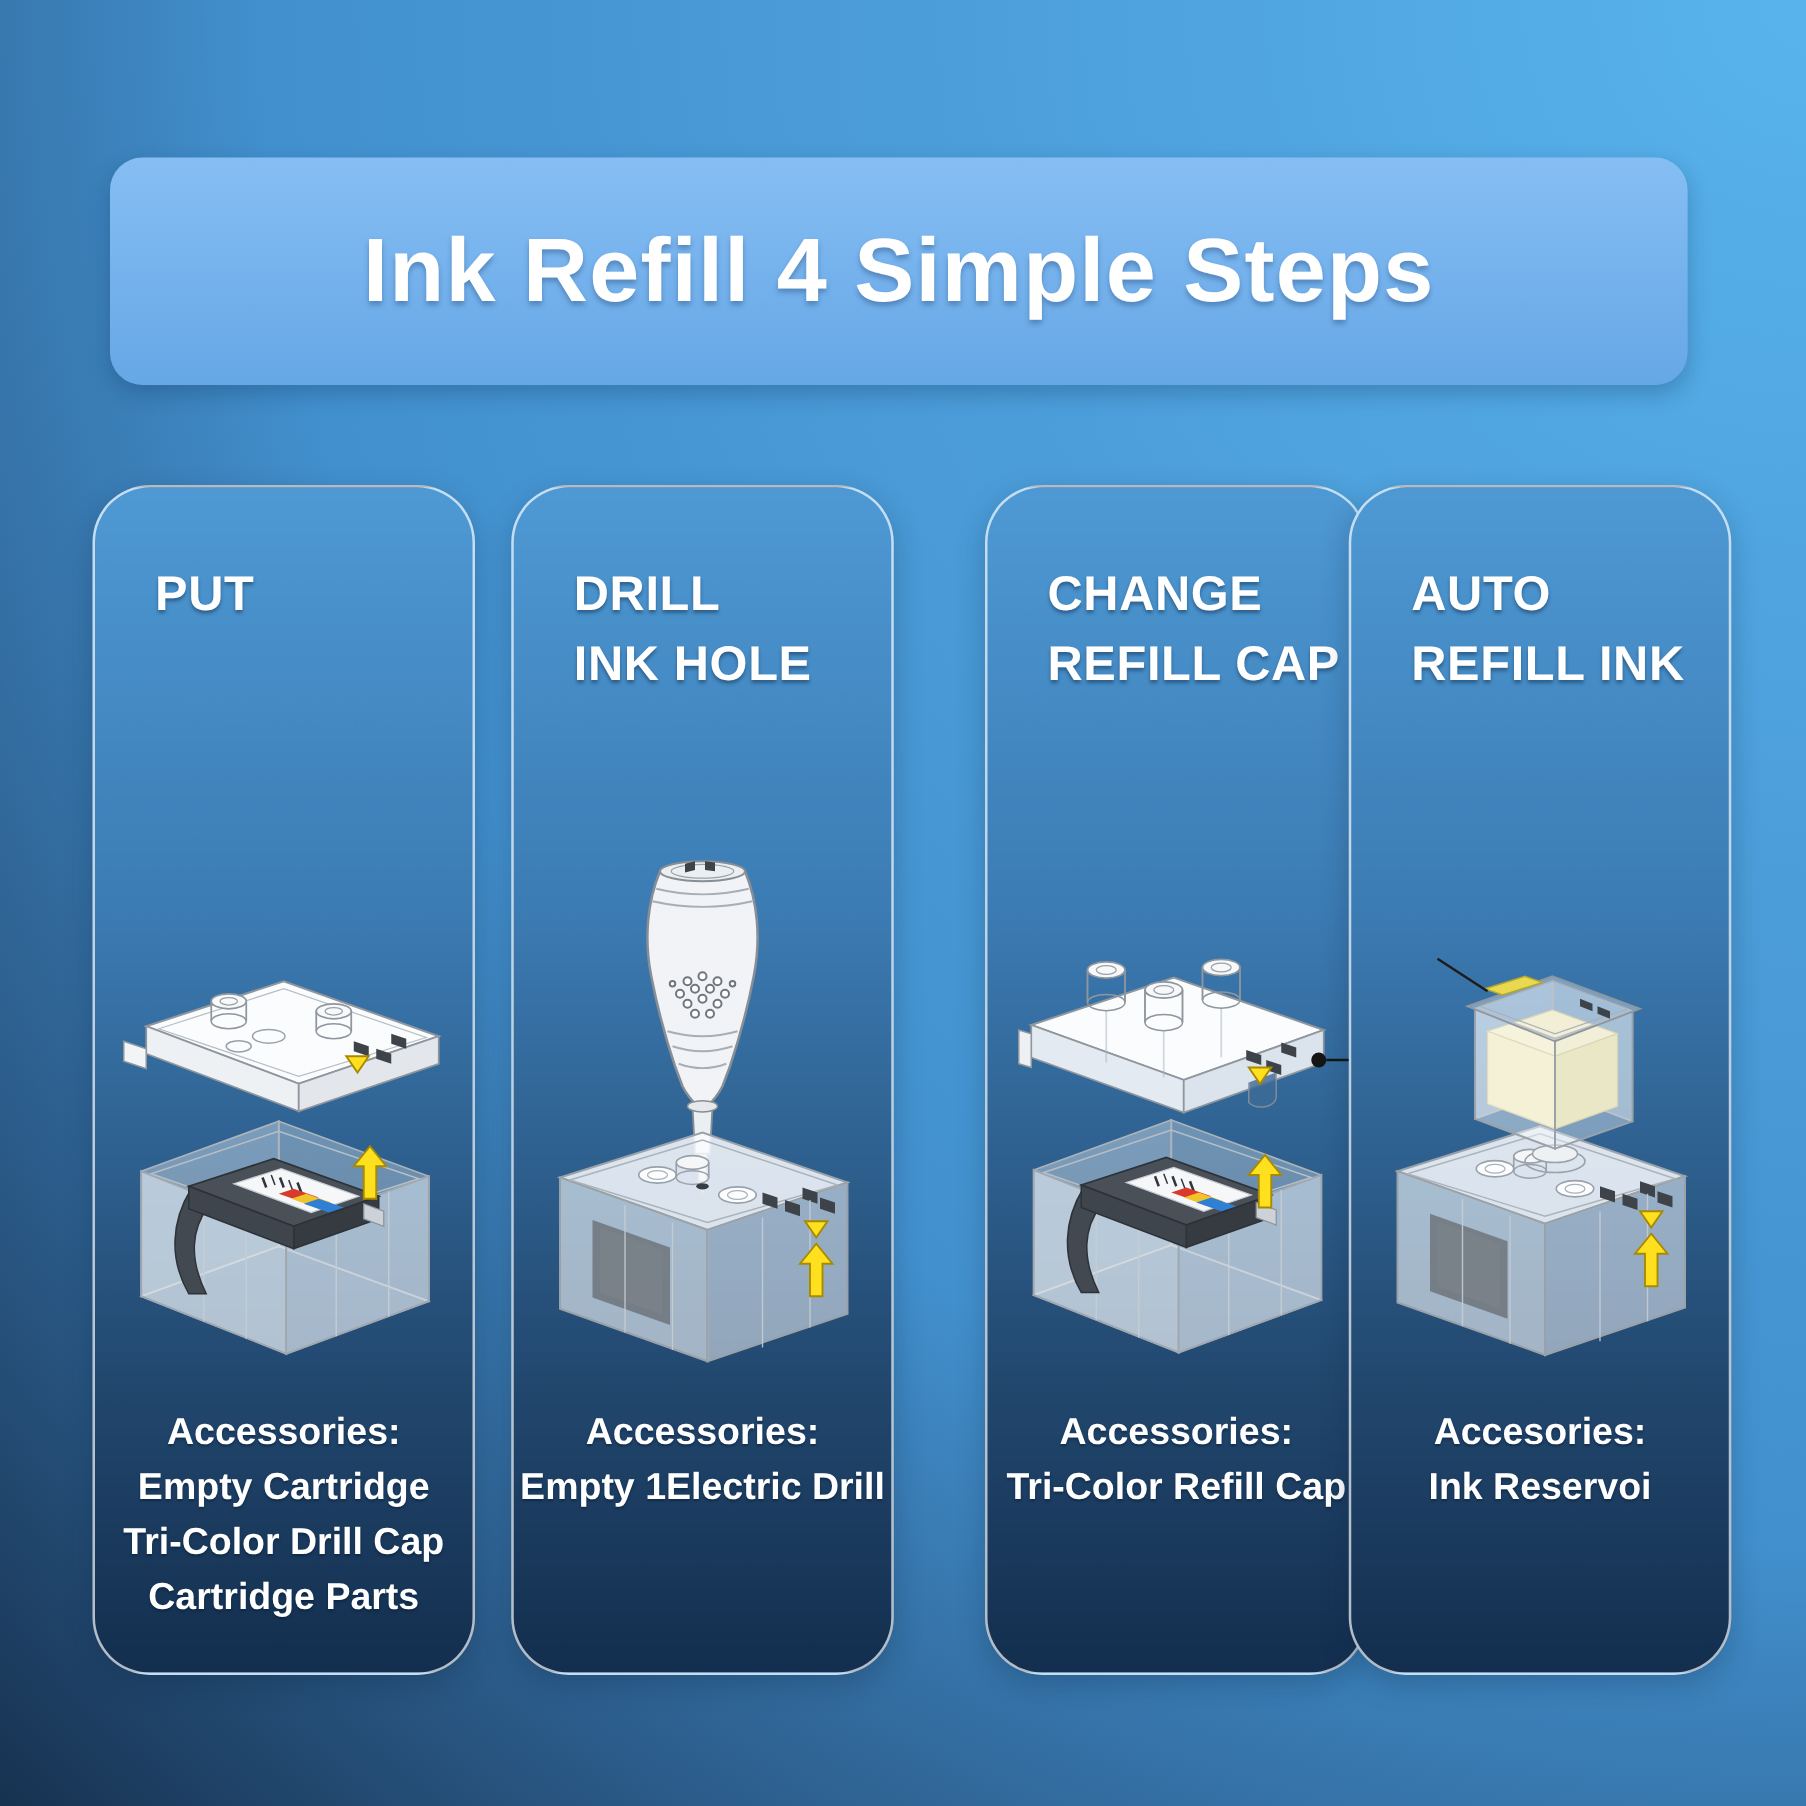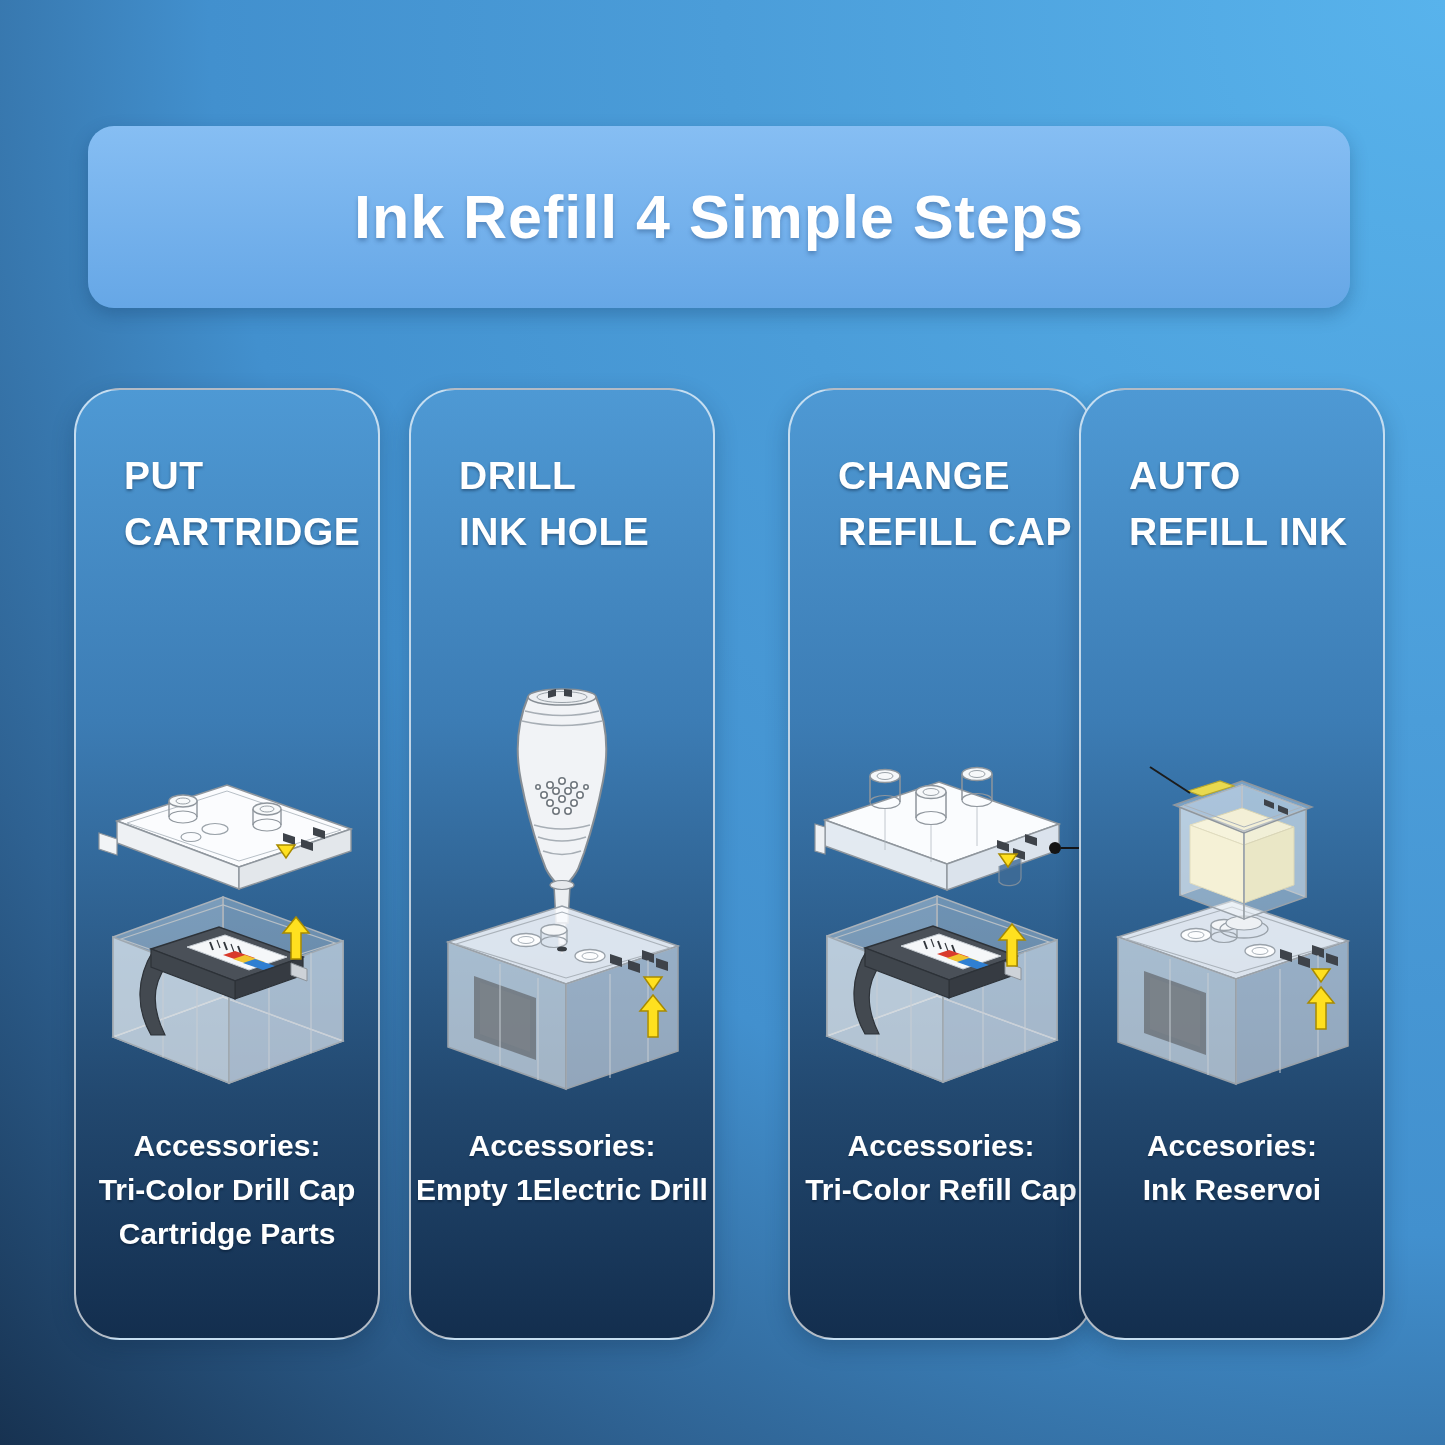--- a/index.html
+++ b/index.html
@@ -10,21 +10,21 @@
       #58b3ec 0%, #4b9dd9 35%, #4290ce 60%, #2e6191 80%, #16304e 100%);
   }
   .banner {
     position:absolute; left:88px; top:126px; width:1262px; height:182px;
     border-radius:26px;
     background:linear-gradient(180deg,#86bef3 0%,#74b1ec 55%,#66a7e6 100%);
     box-shadow:0 7px 18px rgba(15,45,85,.28);
     display:flex; align-items:center; justify-content:center;
   }
   .banner h1 {
-    margin:0; font-size:61px; font-weight:bold; color:#ffffff;
+    margin:0; font-size:72px; font-weight:bold; color:#ffffff;
     letter-spacing:1px; white-space:nowrap;
     text-shadow:0 3px 4px rgba(25,60,105,.35);
   }
   .card {
     position:absolute; top:388px; width:306px; height:952px; box-sizing:border-box;
     border-radius:46px; border:2px solid rgba(255,255,255,.68);
     background:linear-gradient(180deg,#4e99d4 0%,#3c7cb4 35%,#22486f 75%,#132e4e 100%);
     box-shadow:0 8px 22px rgba(10,35,65,.25);
   }
   .c1{left:74px}.c2{left:409px}.c3{left:788px}.c4{left:1079px}
@@ -111,21 +111,21 @@
   </defs>
 </svg>
 
 <div class="page">
 
   <div class="banner">
     <h1>Ink Refill 4 Simple Steps</h1>
   </div>
 
   <div class="card c1">
-    <h2><span>PUT</span><br><span>CARTRIDGE</span></h2>
+    <h2><span>PUT</span><br></h2>
     <div class="illus">
       <svg width="280" height="315" viewBox="0 0 280 315">
 
         <g>
           <polygon points="30,44 140,8 264,52 152,90" fill="#fbfcfe" stroke="#8f969d" stroke-width="1.6"></polygon>
           <polygon points="30,44 152,90 152,112 30,66" fill="#eef1f4" stroke="#8f969d" stroke-width="1.4"></polygon>
           <polygon points="152,90 264,52 264,74 152,112" fill="#e3e7eb" stroke="#8f969d" stroke-width="1.4"></polygon>
           <polygon points="40,46 140,14 254,53 152,84" fill="none" stroke="#b7bfc6" stroke-width="1"></polygon>
           <polygon points="12,56 30,62 30,78 12,72" fill="#f2f4f6" stroke="#8f969d" stroke-width="1.2"></polygon>
           <line x1="82" y1="24" x2="82" y2="40" stroke="#8f969d" stroke-width="1.4"></line>
@@ -148,20 +148,21 @@
 
         <g>
           <use href="#openbox" x="20" y="108"></use>
           <use href="#cartridge" x="20" y="108"></use>
           <use href="#uparrow" x="196" y="140"></use>
         </g>
       </svg>
     </div>
     <div class="acc">
       <div>Accessories:</div>
+      <div>Empty Cartridge</div>
       <div>Tri-Color Drill Cap</div>
       <div>Cartridge Parts</div>
     </div>
   </div>
 
   <div class="card c2">
     <h2><span>DRILL</span><br><span>INK HOLE</span></h2>
     <div class="illus">
       <svg width="280" height="415" viewBox="0 0 280 415">
         <g>

